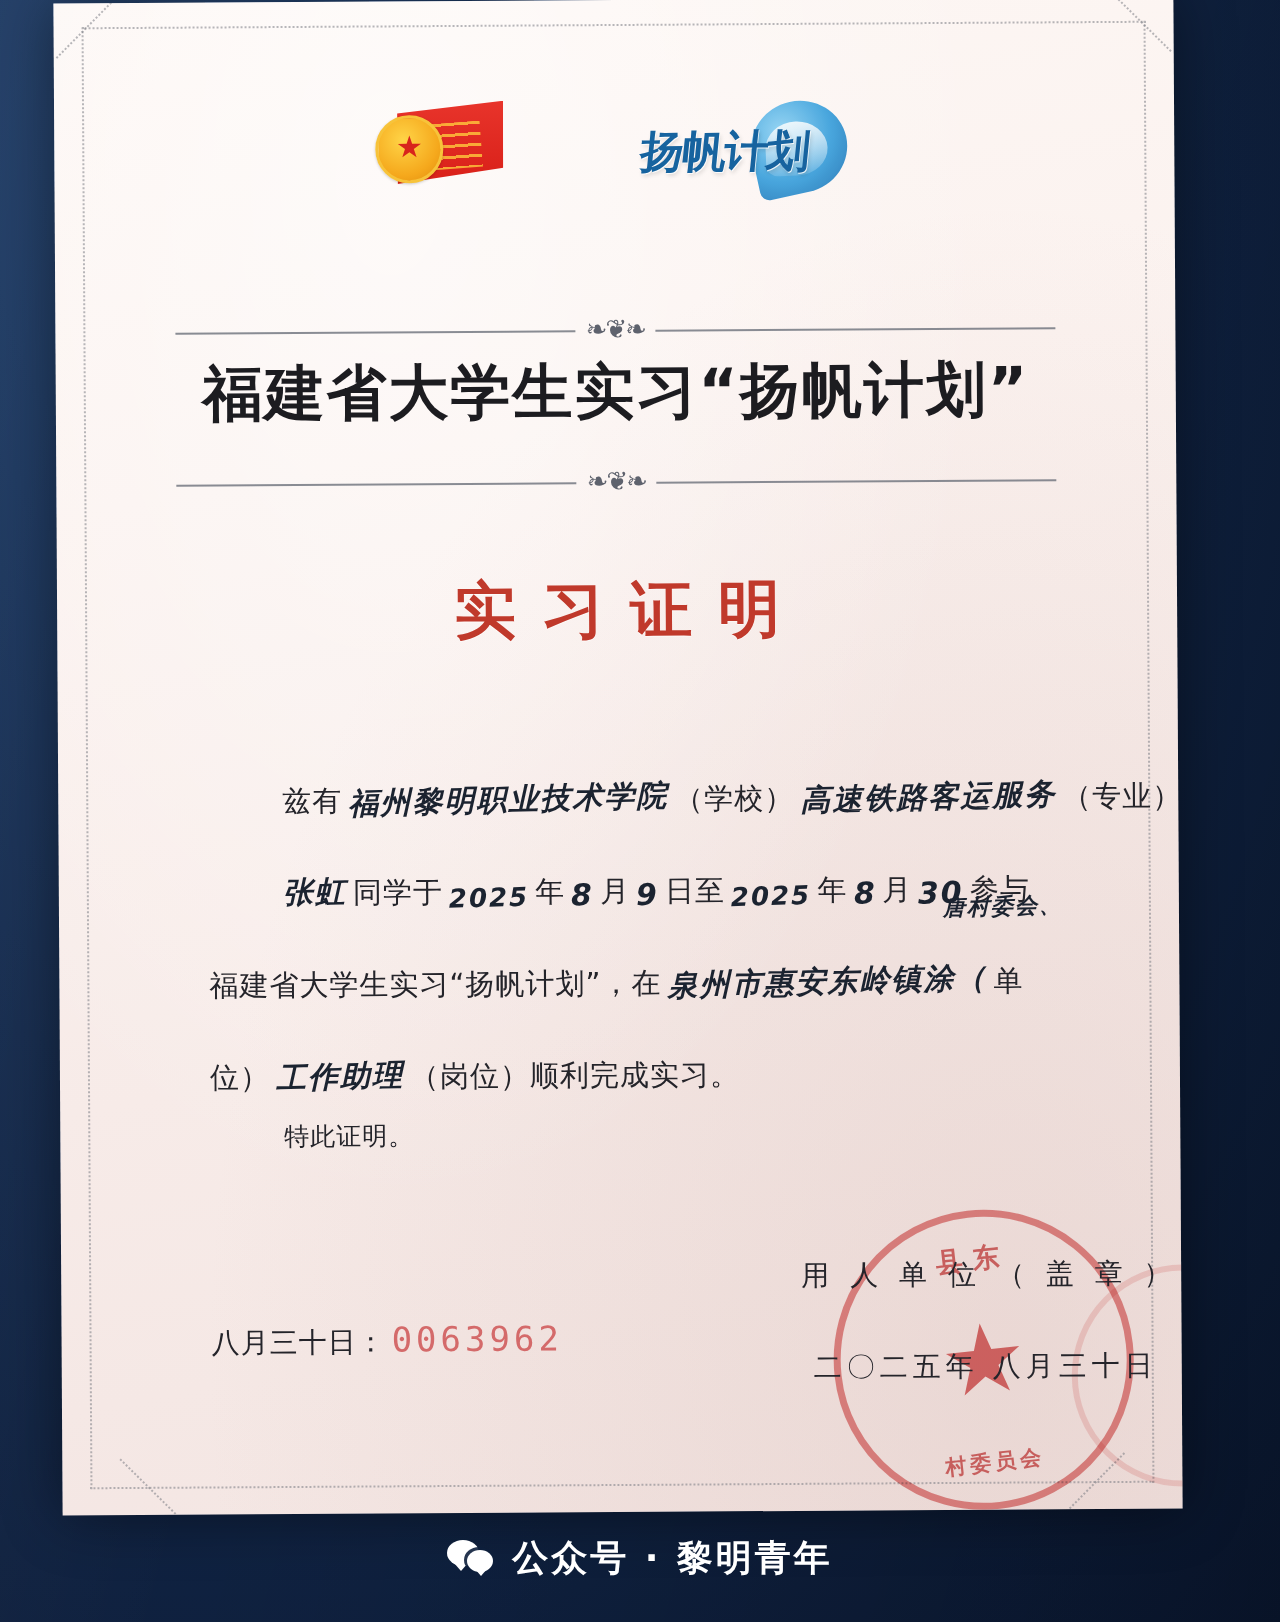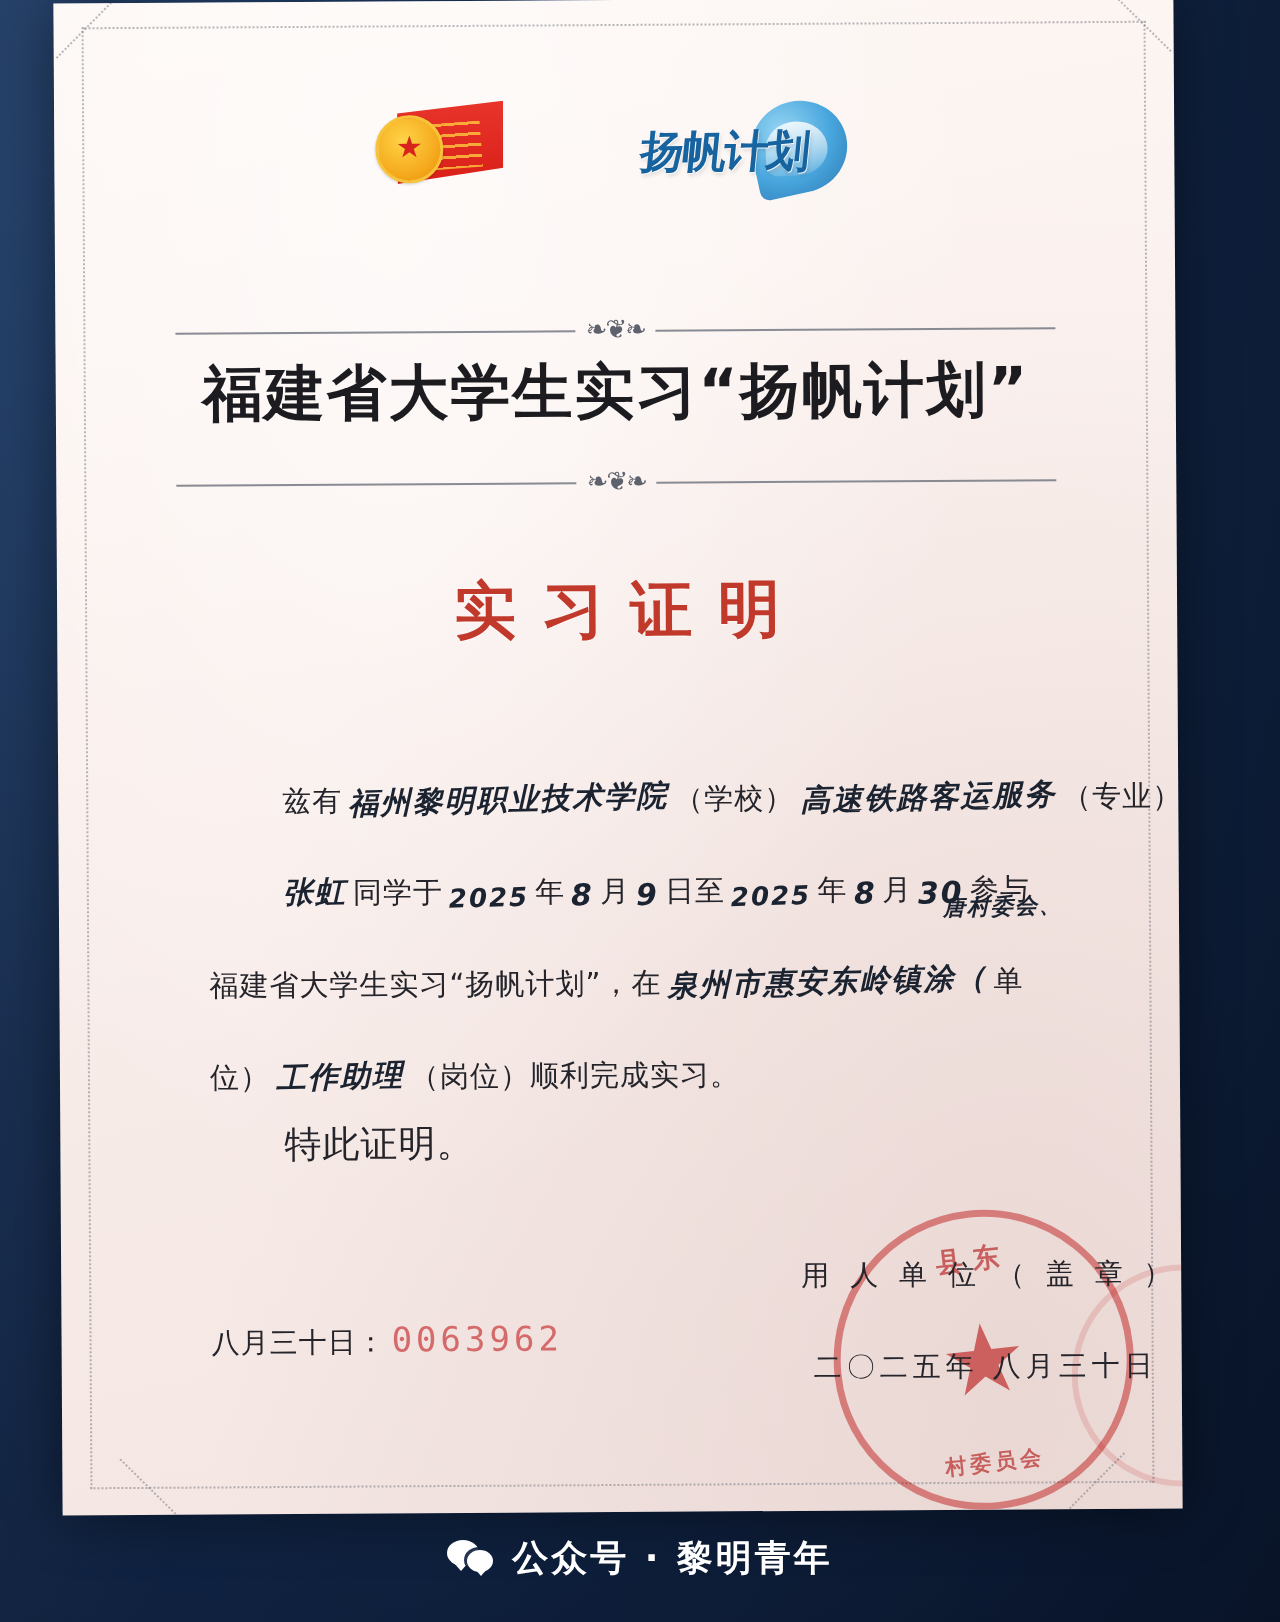--- a/index.html
+++ b/index.html
@@ -237,21 +237,21 @@
     top: -18px;
     font-size: 24px;
   }
   .indent{ padding-left: 74px; }
 
   .closing{
     position:absolute;
     left: 224px;
     top: 1118px;
     font-family: "DejaVu Sans", sans-serif;
-    font-size: 37px;
+    font-size: 25px;
     color: #24242a;
     letter-spacing: 1px;
   }
 
   
   .cert-no{
     position:absolute;
     left: 150px;
     top: 1318px;
     font-family: "DejaVu Sans", sans-serif;

